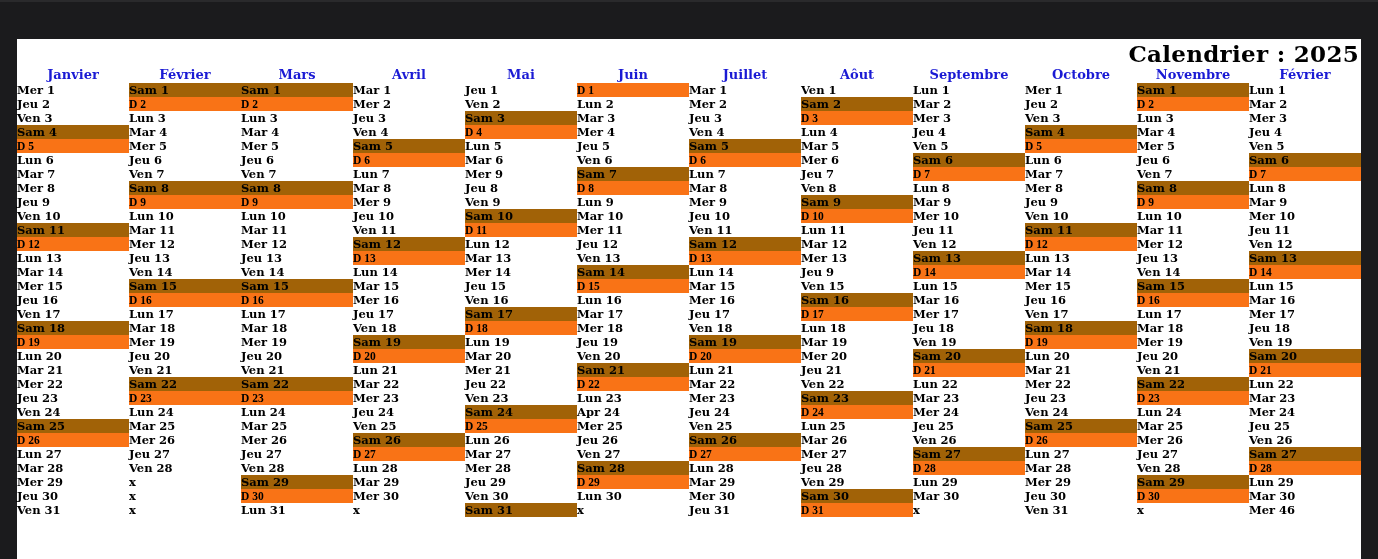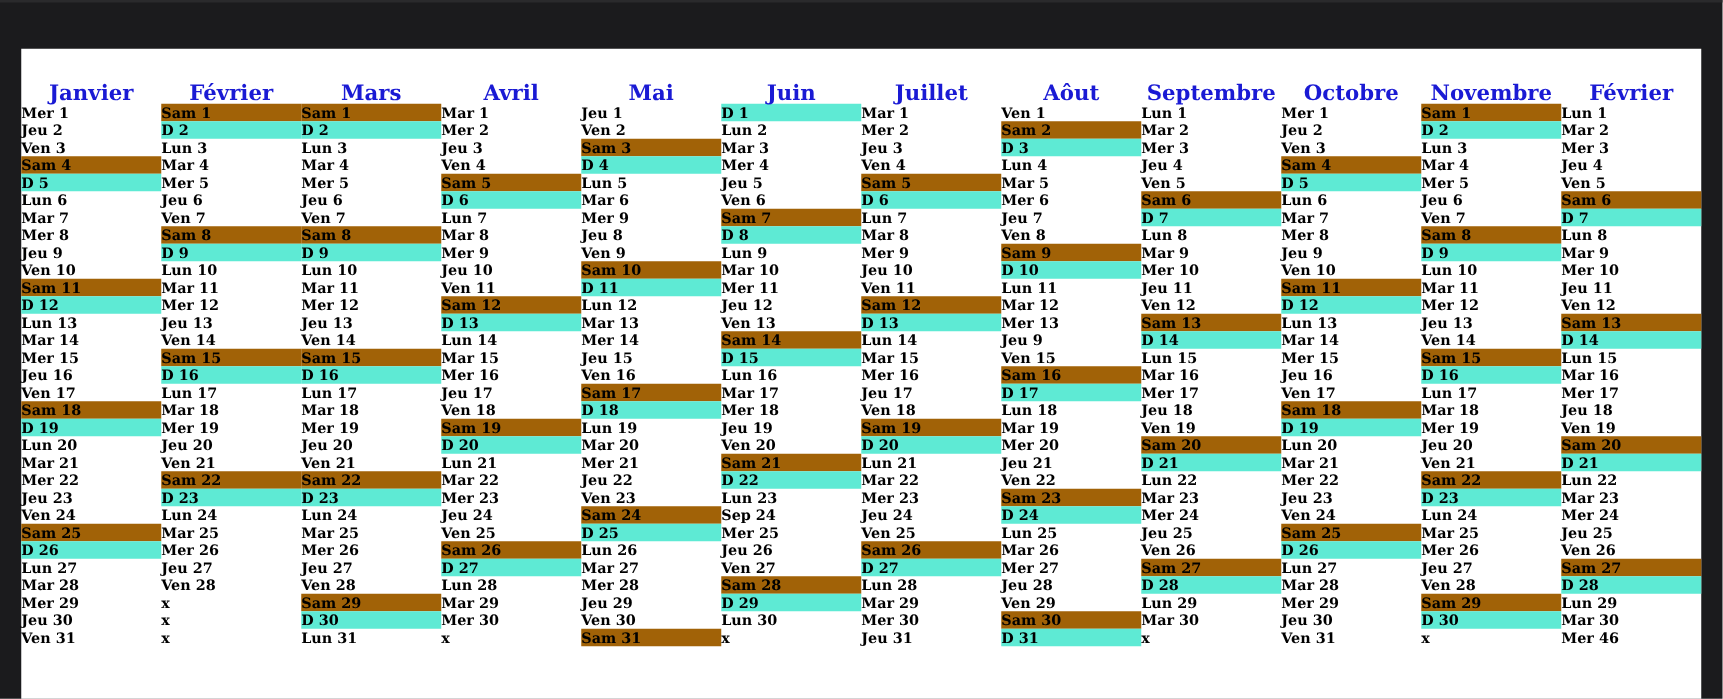--- a/index.html
+++ b/index.html
@@ -2,30 +2,31 @@
 <html><head>
 <meta charset="utf-8">
 <style>
   html,body{margin:0;padding:0;}
   body{width:1378px;height:559px;background:#1b1b1d;position:relative;overflow:hidden;font-family:"DejaVu Serif",serif;}
   .topbar{position:absolute;left:0;top:0;width:1378px;height:2px;background:#2a2a2c;}
   .page{position:absolute;left:17px;top:39px;width:1344px;height:520px;background:#ffffff;}
   .title{position:absolute;right:2px;top:1px;font-size:23px;font-weight:bold;color:#000;letter-spacing:0.3px;}
   .cols{position:absolute;left:0;top:28px;display:flex;}
   .col{width:112px;}
-  .month{height:16px;line-height:16px;text-align:center;font-size:17px;font-weight:bold;color:#1a1ad4;}
+  .month{height:16px;line-height:16px;text-align:center;font-size:13px;font-weight:bold;color:#1a1ad4;}
   .day{height:14px;line-height:14px;font-size:11.5px;font-weight:bold;color:#000;white-space:nowrap;padding-left:0;}
   .day.sat{background:#a16207;}
-  .day.sun{background:#5eead4;}
+  .day.sun{background:#f97316;font-family:Liberation Serif, serif;}
 </style>
 </head>
 <body>
 
 <div class="topbar"></div>
 <div class="page">
+  <div class="title">Calendrier : 2025</div>
   <div class="cols" id="cols">
       <div class="col">
         <div class="month">Janvier</div>
         <div class="day">Mer 1</div>
         <div class="day">Jeu 2</div>
         <div class="day">Ven 3</div>
         <div class="day sat">Sam 4</div>
         <div class="day sun">D 5</div>
         <div class="day">Lun 6</div>
         <div class="day">Mar 7</div>
@@ -208,21 +209,21 @@
         <div class="day sat">Sam 14</div>
         <div class="day sun">D 15</div>
         <div class="day">Lun 16</div>
         <div class="day">Mar 17</div>
         <div class="day">Mer 18</div>
         <div class="day">Jeu 19</div>
         <div class="day">Ven 20</div>
         <div class="day sat">Sam 21</div>
         <div class="day sun">D 22</div>
         <div class="day">Lun 23</div>
-        <div class="day">Sep 24</div>
+        <div class="day">Apr 24</div>
         <div class="day">Mer 25</div>
         <div class="day">Jeu 26</div>
         <div class="day">Ven 27</div>
         <div class="day sat">Sam 28</div>
         <div class="day sun">D 29</div>
         <div class="day">Lun 30</div>
         <div class="day">x</div>
       </div>
       <div class="col">
         <div class="month">Juillet</div>

